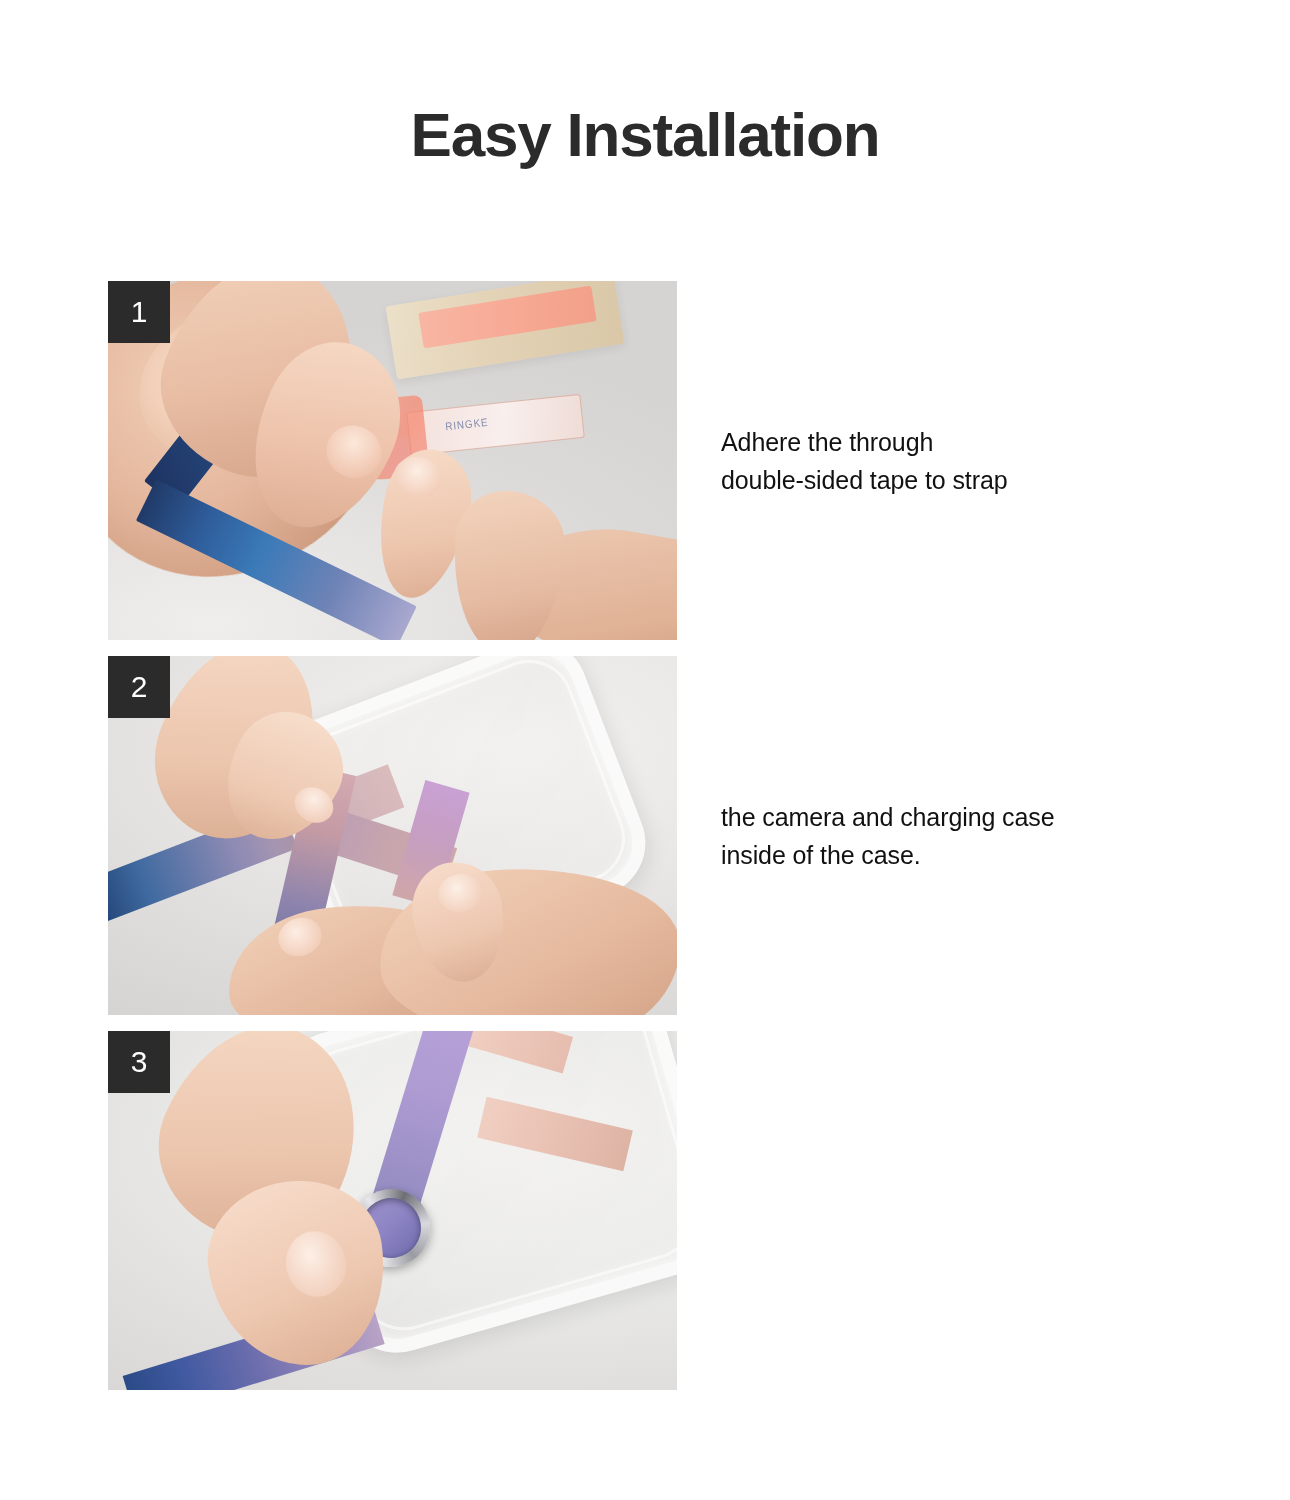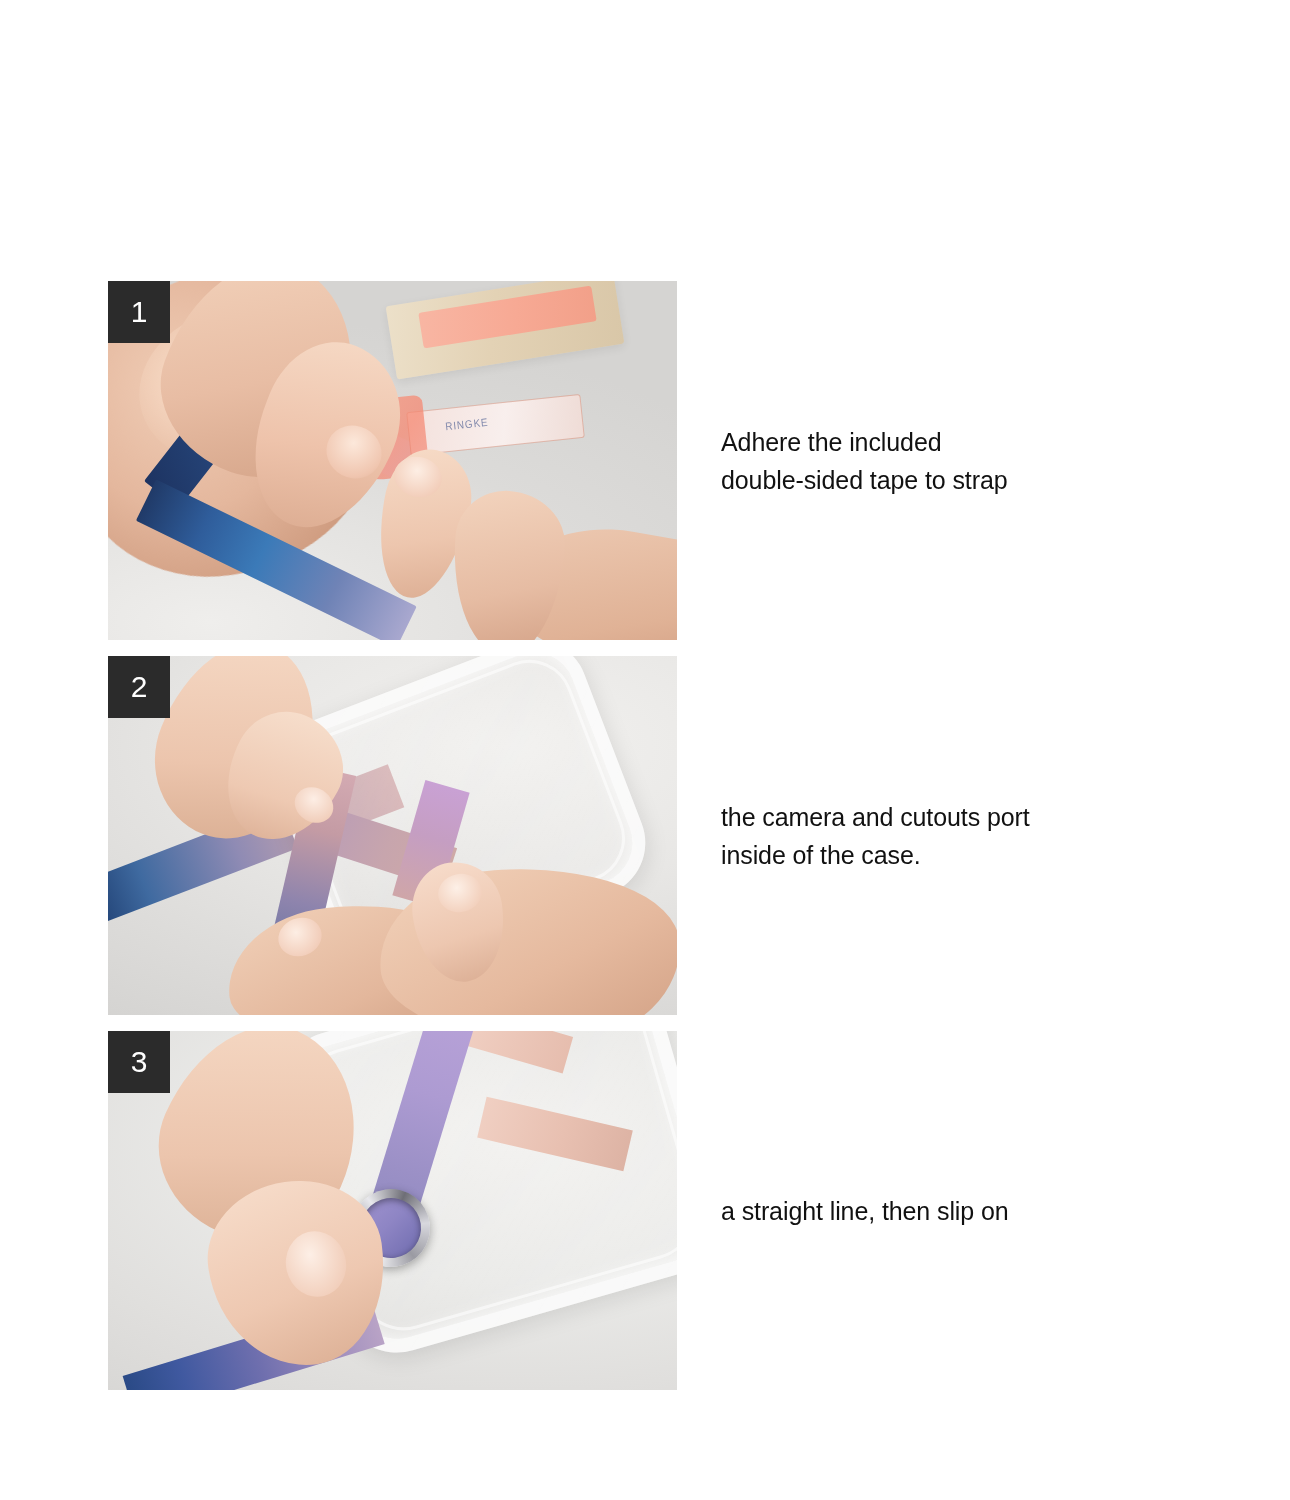--- a/index.html
+++ b/index.html
@@ -305,20 +305,21 @@
     position:absolute; left:178px; top:200px; width:60px; height:66px;
     background:radial-gradient(ellipse at 44% 34%, #fdefe6, #f1cdb9 78%);
     border-radius:50%; transform:rotate(-14deg);
   }
 </style>
 </head>
 <body>
 
 <div class="page">
 
+  <h1 class="title">Easy Installation</h1>
 
   <div class="steps">
 
     <div class="step">
       <div class="photo">
         <div class="scene">
           <div class="bg1"></div>
           <div class="p1-hand-l"></div>
           <div class="p1-knuck"></div>
           <div class="p1-strap2"></div>
@@ -335,21 +336,21 @@
           <div class="p1-nail"></div>
           <div class="p1-hand-r"></div>
           <div class="p1-wrist"></div>
           <div class="p1-fing1"></div>
           <div class="p1-fing1nail"></div>
           <div class="p1-fing2"></div>
         </div>
         <div class="badge">1</div>
       </div>
       <div class="caption">
-        <span>Adhere the included</span>
+        <span>Adhere the through</span>
         <span>double-sided tape to strap</span>
       </div>
     </div>
 
     <div class="step">
       <div class="photo">
         <div class="scene">
           <div class="bg2"></div>
           <div class="p2-strap-main"></div>
           <div class="p2-case"></div>
@@ -362,21 +363,21 @@
           <div class="p2-nail-l"></div>
           <div class="p2-hand-b"></div>
           <div class="p2-nail-b"></div>
           <div class="p2-hand-r"></div>
           <div class="p2-fingr"></div>
           <div class="p2-nail-r"></div>
         </div>
         <div class="badge">2</div>
       </div>
       <div class="caption">
-        <span>the camera and cutouts port</span>
+        <span>the camera and charging case</span>
         <span>inside of the case.</span>
       </div>
     </div>
 
     <div class="step">
       <div class="photo">
         <div class="scene">
           <div class="bg3"></div>
           <div class="p3-case"></div>
           <div class="p3-strap-end2"></div>
@@ -385,18 +386,17 @@
           <div class="p3-strap-low"></div>
           <div class="p3-buckle"></div>
           <div class="p3-hand"></div>
           <div class="p3-finger"></div>
           <div class="p3-thumb"></div>
           <div class="p3-thumbnail"></div>
         </div>
         <div class="badge">3</div>
       </div>
       <div class="caption">
-        <span>a straight line, then slip on</span>
       </div>
     </div>
 
   </div>
 </div>
 
 </body></html>

